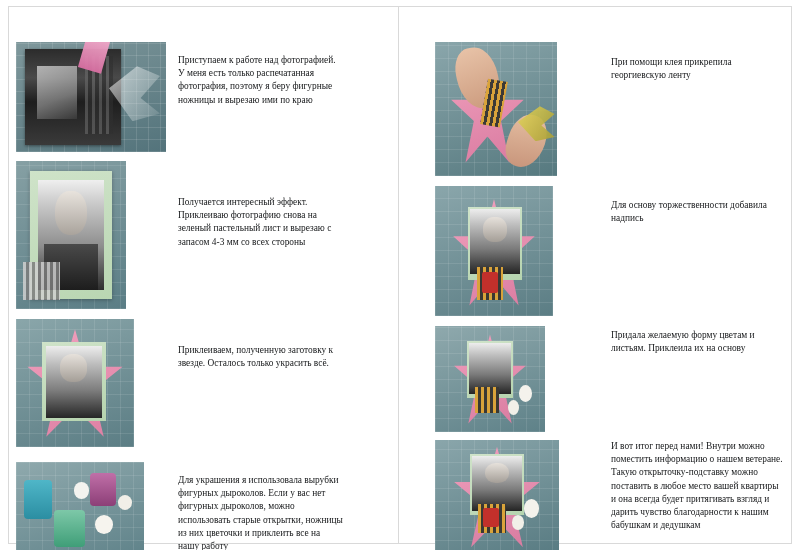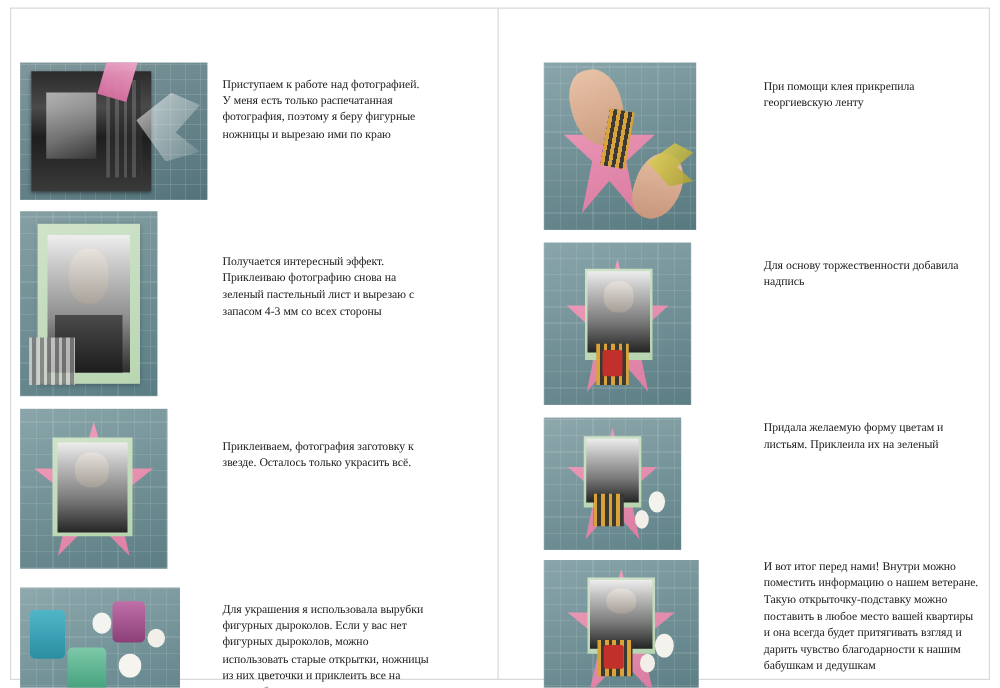--- a/index.html
+++ b/index.html
@@ -32,21 +32,21 @@
   .spine {
     position: absolute;
     left: 398px;
     top: 6px;
     width: 1px;
     height: 538px;
     background: #d9d9d9;
   }
   .col {
     position: absolute;
-    top: 24px;
+    top: 16px;
     height: 404px;
     text-decoration: underline;
   }
   .col-left { left: 8px; width: 390px; }
   .col-right { left: 399px; width: 393px; }
 
   .row {
     position: absolute;
     display: block;
   }
@@ -306,21 +306,21 @@
 
     <div class="row">
       <div class="photo p3" style="left:8px; top:303px; width:118px; height:128px;">
         <div class="ph-inner">
           <div class="bg"></div>
           <div class="star"></div>
           <div class="green"></div>
           <div class="port"></div>
         </div>
       </div>
-      <div class="caption" style="left:170px; top:328px; width:160px;">Приклеиваем, фотография заготовку к звезде. Осталось только украсить всё.</div>
+      <div class="caption" style="left:170px; top:328px; width:160px;">Приклеиваем, полученную заготовку к звезде. Осталось только украсить всё.</div>
     </div>
 
     <div class="row">
       <div class="photo p4" style="left:8px; top:446px; width:128px; height:92px;">
         <div class="ph-inner">
           <div class="bg"></div>
           <div class="t1"></div>
           <div class="t2"></div>
           <div class="t3"></div>
           <div class="f1"></div>
@@ -367,21 +367,21 @@
         <div class="ph-inner">
           <div class="bg"></div>
           <div class="star"></div>
           <div class="green"></div>
           <div class="port"></div>
           <div class="ribbon"></div>
           <div class="fl1"></div>
           <div class="fl2"></div>
         </div>
       </div>
-      <div class="caption" style="left:212px; top:313px; width:165px;">Придала желаемую форму цветам и листьям. Приклеила их на зеленый</div>
+      <div class="caption" style="left:212px; top:313px; width:165px;">Придала желаемую форму цветам и листьям. Приклеила их на основу</div>
     </div>
 
     <div class="row">
       <div class="photo r4" style="left:36px; top:424px; width:124px; height:114px;">
         <div class="ph-inner">
           <div class="bg"></div>
           <div class="star"></div>
           <div class="green"></div>
           <div class="port"></div>
           <div class="ribbon"></div>

